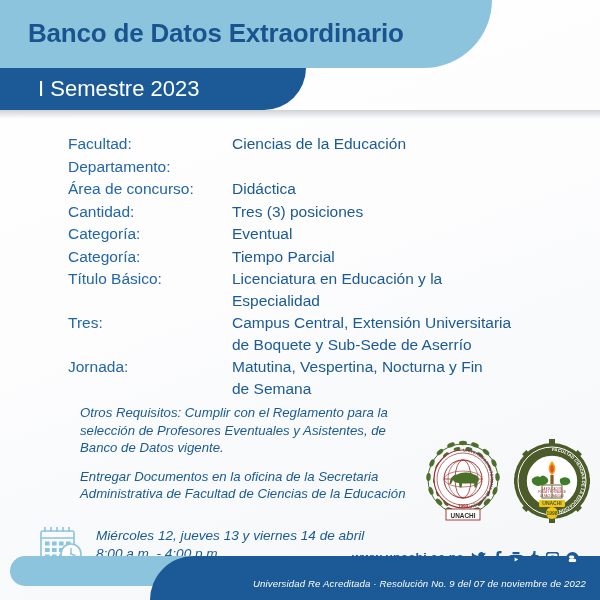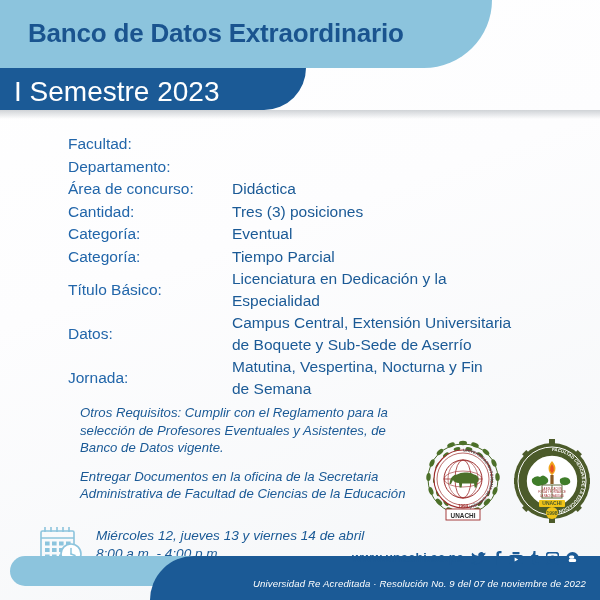--- a/index.html
+++ b/index.html
@@ -25,34 +25,34 @@
     position:absolute;left:28px;top:18px;
     font-size:26px;font-weight:bold;color:#1a548f;
     letter-spacing:-0.2px;white-space:nowrap;
   }
   .hdr-dark{
     position:absolute;left:0;top:68px;width:306px;height:42px;
     background:#1b5a96;
     border-bottom-right-radius:42px;
   }
   .hdr-sub{
-    position:absolute;left:14px;top:76px;
-    font-size:28px;color:#ffffff;font-weight:400;
+    position:absolute;left:38px;top:76px;
+    font-size:22px;color:#ffffff;font-weight:400;
     white-space:nowrap;
   }
   .hdr-shadow{
     position:absolute;left:0;top:110px;width:600px;height:9px;
     background:linear-gradient(180deg,rgba(170,176,182,.55),rgba(170,176,182,0));
   }
 
   
   .table{
     position:absolute;left:68px;top:133px;width:510px;
   }
-  .row{display:flex;align-items:center;margin-bottom:1px;}
+  .row{display:flex;align-items:flex-start;margin-bottom:1px;}
   .lbl{
     width:164px;flex:0 0 164px;
     font-size:15.5px;color:#2266aa;line-height:21.5px;
     white-space:nowrap;
   }
   .val{
     flex:1;font-size:15.5px;color:#1b5a96;line-height:21.5px;
   }
   .val .l2{display:block;}
 
@@ -115,20 +115,23 @@
   <div class="hdr-title">Banco de Datos Extraordinario</div>
 
   <div class="hdr-dark"></div>
   <div class="hdr-sub">I Semestre 2023</div>
   <div class="hdr-shadow"></div>
 
   <div class="table">
 
     <div class="row">
       <div class="lbl">Facultad:</div>
+      <div class="val">
+        <span>Ciencias de la Educación</span>
+      </div>
     </div>
 
     <div class="row">
       <div class="lbl">Departamento:</div>
     </div>
 
     <div class="row">
       <div class="lbl">Área de concurso:</div>
       <div class="val">
         <span>Didáctica</span>
@@ -152,27 +155,27 @@
     <div class="row">
       <div class="lbl">Categoría:</div>
       <div class="val">
         <span>Tiempo Parcial</span>
       </div>
     </div>
 
     <div class="row">
       <div class="lbl">Título Básico:</div>
       <div class="val">
-        <span>Licenciatura en Dedicación y la</span>
+        <span>Licenciatura en Educación y la</span>
         <span class="l2">Especialidad</span>
       </div>
     </div>
 
     <div class="row">
-      <div class="lbl">Datos:</div>
+      <div class="lbl">Tres:</div>
       <div class="val">
         <span>Campus Central, Extensión Universitaria</span>
         <span class="l2">de Boquete y Sub-Sede de Aserrío</span>
       </div>
     </div>
 
     <div class="row">
       <div class="lbl">Jornada:</div>
       <div class="val">
         <span>Matutina, Vespertina, Nocturna y Fin</span>

